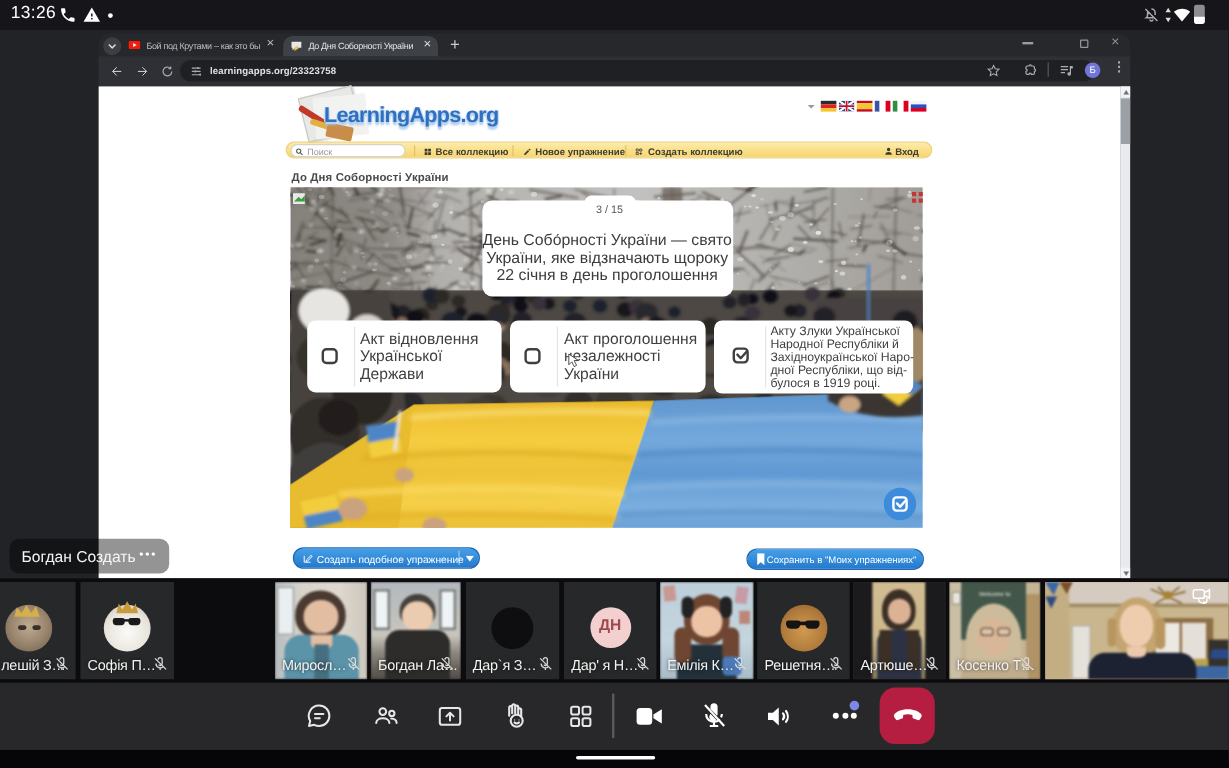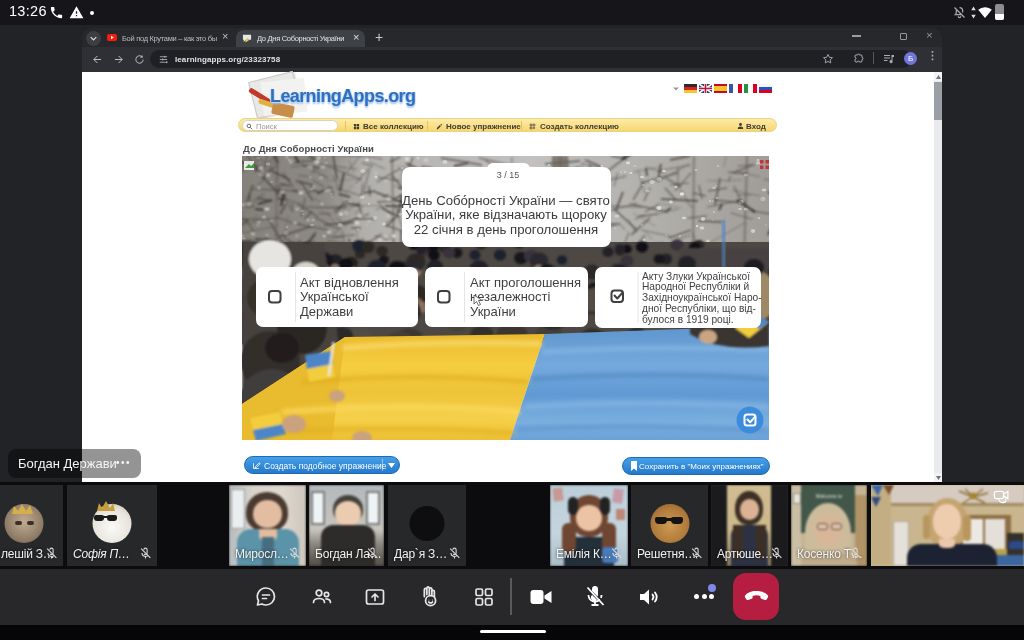--- a/index.html
+++ b/index.html
@@ -1166,39 +1166,39 @@
 <svg class="abs" style="left:388px;top:463px;" width="7" height="5" viewBox="0 0 10 7">
       <path fill="#fff" d="M0 0h10L5 7z"></path>
     </svg>
 <div class="abs" style="left:622px;top:457px;width:148px;height:18px;border-radius:9px;background:linear-gradient(#45a0e8,#2579cc);border:1px solid #2069b5;"></div>
 <svg class="abs" style="left:630px;top:461px;" width="8" height="10" viewBox="0 0 16 20">
       <path fill="#fff" d="M2 0h12v20l-6-5-6 5z"></path>
     </svg>
 <div class="abs" style="left:639px;top:462px;color:#fff;font-size:8px;">Сохранить в "Моих упражнениях"</div>
 
 <div class="abs" style="left:8px;top:449px;width:133px;height:29px;border-radius:8px;background:rgba(0,0,0,.42);"></div>
-<div class="abs" style="left:18px;top:456px;color:#f5f5f5;font-size:13px;">Богдан Держави</div>
+<div class="abs" style="left:18px;top:456px;color:#f5f5f5;font-size:13px;">Богдан Создать</div>
 <div class="abs" style="left:116px;top:457px;color:#fff;font-size:10px;letter-spacing:1.5px;">•••</div>
 <div class="abs" style="left:0;top:482px;width:1024px;height:87px;background:#0c0c0e;"></div>
 <div class="tile" style="left:-15px;width:78px;">
       <div class="avc" style="width:39px;height:39px;background:radial-gradient(circle at 50% 45%,#c0ab92 0%,#97836c 55%,#6a5c4c 100%);"></div>
 <svg class="abs" style="left:24px;top:17px;" width="30" height="14" viewBox="0 0 30 14">
         <path fill="#d4af4a" d="M3 12 L5 4 9 9 13 2 17 9 21 3 24 12z"></path>
       </svg>
 <div class="abs" style="left:30px;top:36px;width:7px;height:4px;background:#3a3028;border-radius:2px;"></div>
 <div class="abs" style="left:42px;top:36px;width:7px;height:4px;background:#3a3028;border-radius:2px;"></div>
       <div class="nm" style="left:16px;">лешій З…</div>
       <svg class="mic" viewBox="0 0 24 24">
         <g fill="none" stroke="#dadada" stroke-width="2">
           <path d="M9 5a3 3 0 0 1 6 0v6a3 3 0 0 1-5.4 1.8"></path>
           <path d="M5.5 11a6.5 6.5 0 0 0 11.8 3.8M12 17.5V21M4 3l17 17"></path>
         </g>
       </svg>
     </div>
-<div class="tile" style="left:67px;width:90px;font-style:italic;">
+<div class="tile" style="left:67px;width:78px;">
       <div class="avc" style="width:39px;height:39px;background:radial-gradient(circle at 50% 60%,#fbfaf7 0%,#e8e4dc 60%,#beb6a8 100%);"></div>
 <svg class="abs" style="left:27px;top:15px;" width="24" height="12" viewBox="0 0 24 12">
         <path fill="#c89b3c" d="M3 11 L5 3 8 8 12 1 16 8 19 3 21 11z"></path>
       </svg>
 <div class="abs" style="left:27px;top:30px;width:10px;height:6px;background:#1a1a1a;border-radius:2px 2px 3px 3px;"></div>
 <div class="abs" style="left:40px;top:30px;width:10px;height:6px;background:#1a1a1a;border-radius:2px 2px 3px 3px;"></div>
 <div class="abs" style="left:36px;top:31px;width:5px;height:2px;background:#1a1a1a;"></div>
       <div class="nm" style="">Софія  П…</div>
       <svg class="mic" viewBox="0 0 24 24">
         <g fill="none" stroke="#dadada" stroke-width="2">
@@ -1238,20 +1238,31 @@
       <svg class="mic" viewBox="0 0 24 24">
         <g fill="none" stroke="#dadada" stroke-width="2">
           <path d="M9 5a3 3 0 0 1 6 0v6a3 3 0 0 1-5.4 1.8"></path>
           <path d="M5.5 11a6.5 6.5 0 0 0 11.8 3.8M12 17.5V21M4 3l17 17"></path>
         </g>
       </svg>
     </div>
 <div class="tile" style="left:388px;width:78px;">
       <div class="avc" style="width:35px;height:35px;background:#0e0e10;top:21px;"></div>
       <div class="nm" style="">Дар`я  З…</div>
+      <svg class="mic" viewBox="0 0 24 24">
+        <g fill="none" stroke="#dadada" stroke-width="2">
+          <path d="M9 5a3 3 0 0 1 6 0v6a3 3 0 0 1-5.4 1.8"></path>
+          <path d="M5.5 11a6.5 6.5 0 0 0 11.8 3.8M12 17.5V21M4 3l17 17"></path>
+        </g>
+      </svg>
+    </div>
+<div class="tile" style="left:470px;width:77px;">
+      <div class="avc" style="width:34px;height:34px;background:#f3cfd0;top:21px;"></div>
+<div class="abs" style="left:0;top:28px;width:100%;text-align:center;color:#a04a50;font-size:13px;font-weight:bold;">ДН</div>
+      <div class="nm" style="">Дар' я Н…</div>
       <svg class="mic" viewBox="0 0 24 24">
         <g fill="none" stroke="#dadada" stroke-width="2">
           <path d="M9 5a3 3 0 0 1 6 0v6a3 3 0 0 1-5.4 1.8"></path>
           <path d="M5.5 11a6.5 6.5 0 0 0 11.8 3.8M12 17.5V21M4 3l17 17"></path>
         </g>
       </svg>
     </div>
 <div class="tile" style="left:550px;width:78px;">
       <div style="position:absolute;left:0;top:0;width:100%;height:100%;filter:blur(1px);">
         <div class="abs" style="left:0;top:0;width:78px;height:81px;background:linear-gradient(#bccfda 0%,#c5d5de 60%,#a8bcc8 100%);"></div>

